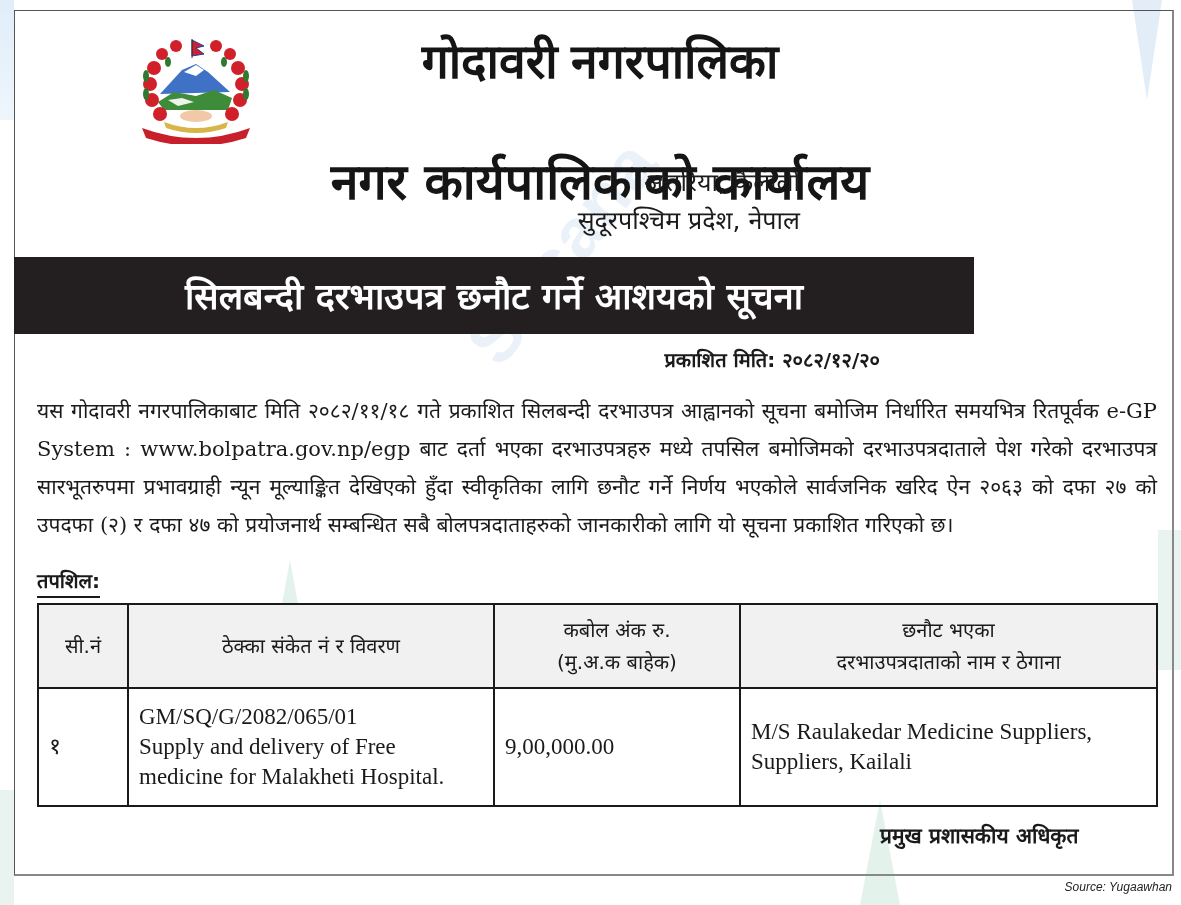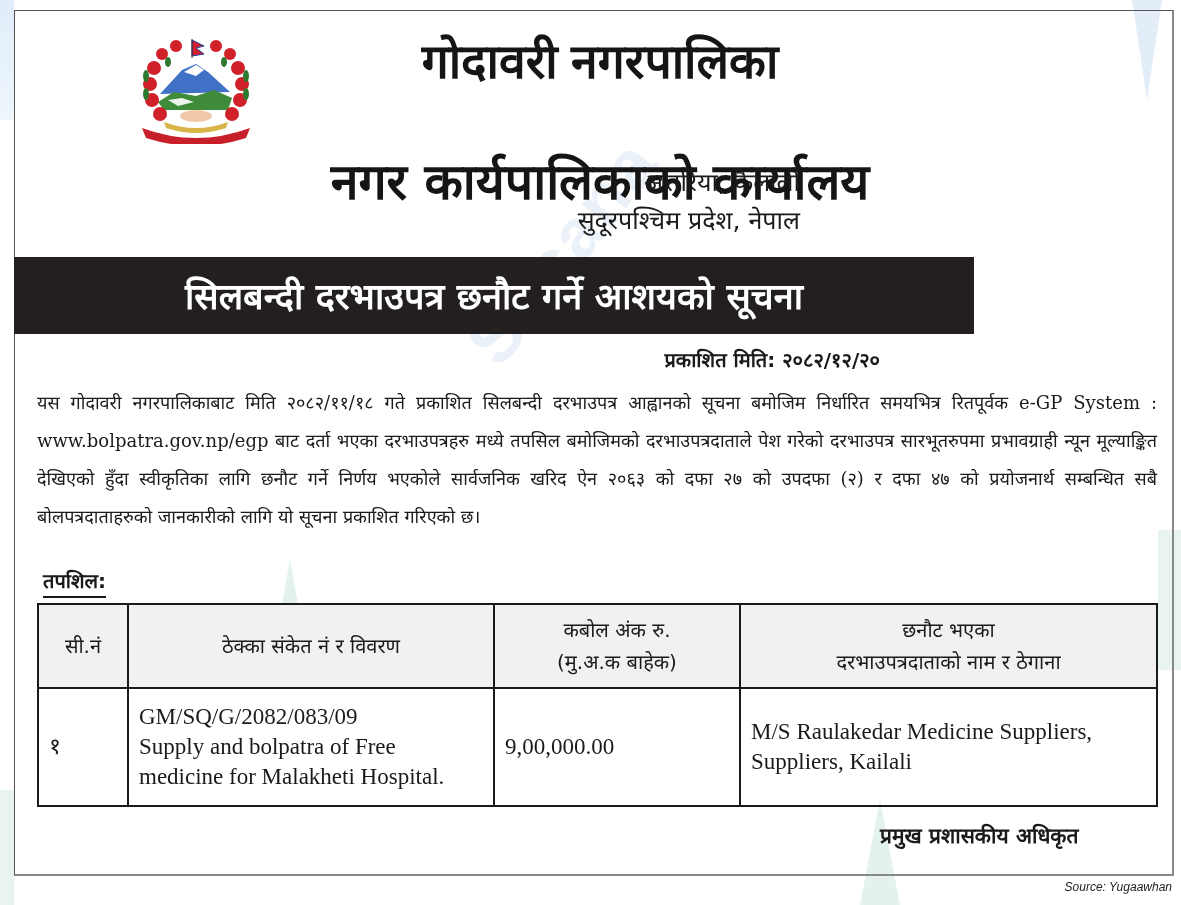--- a/index.html
+++ b/index.html
@@ -52,30 +52,29 @@
     display: flex; align-items: center; justify-content: center;
     font-family: "DejaVu Sans", sans-serif; font-weight: bold; font-size: 36px;
   }
 
   .pubdate {
     position: absolute; left: 300px; top: 343px; width: 580px; text-align: right;
     font-family: "DejaVu Sans", sans-serif; font-weight: bold; font-size: 20px; line-height: 34px;
   }
 
   .body-text {
-    position: absolute; left: 37px; top: 384px; width: 1120px;
-    font-family: "DejaVu Serif", serif; font-size: 18px; line-height: 38px;
+    position: absolute; left: 37px; top: 392px; width: 1120px;
+    font-family: "DejaVu Serif", serif; font-size: 21px; line-height: 38px;
     text-align: justify; color: #1a1a1a;
   }
 
   .details-label {
     position: absolute; left: 37px; top: 566px;
     font-family: "DejaVu Sans", sans-serif; font-weight: bold; font-size: 20px; line-height: 30px;
     border-bottom: 2px solid #1a1a1a;
-    margin-left: 6px;
   }
 
   table.award {
     position: absolute; left: 37px; top: 603px; width: 1119px;
     border-collapse: collapse; table-layout: fixed; padding-left: 7px;
   }
   table.award th, table.award td { border: 2.5px solid #1a1a1a; }
   table.award th {
     background: #f1f1f1; height: 80px; font-weight: normal;
     font-family: "DejaVu Sans", sans-serif; font-size: 20px; line-height: 32px; text-align: center; color: #1a1a1a;
@@ -189,22 +188,22 @@
       <th>
         <span class="line">छनौट भएका</span>
         <span class="line">दरभाउपत्रदाताको नाम र ठेगाना</span>
       </th>
     </tr>
   </thead>
   <tbody>
     <tr>
       <td class="sn">१</td>
       <td>
-        <span class="line">GM/SQ/G/2082/083/09</span>
-        <span class="line">Supply and bolpatra of Free</span>
+        <span class="line">GM/SQ/G/2082/065/01</span>
+        <span class="line">Supply and delivery of Free</span>
         <span class="line">medicine for Malakheti Hospital.</span>
       </td>
       <td>9,00,000.00</td>
       <td>
         <span class="line">M/S Raulakedar Medicine Suppliers,</span>
         <span class="line">Suppliers, Kailali</span>
       </td>
     </tr>
   </tbody>
 </table>

